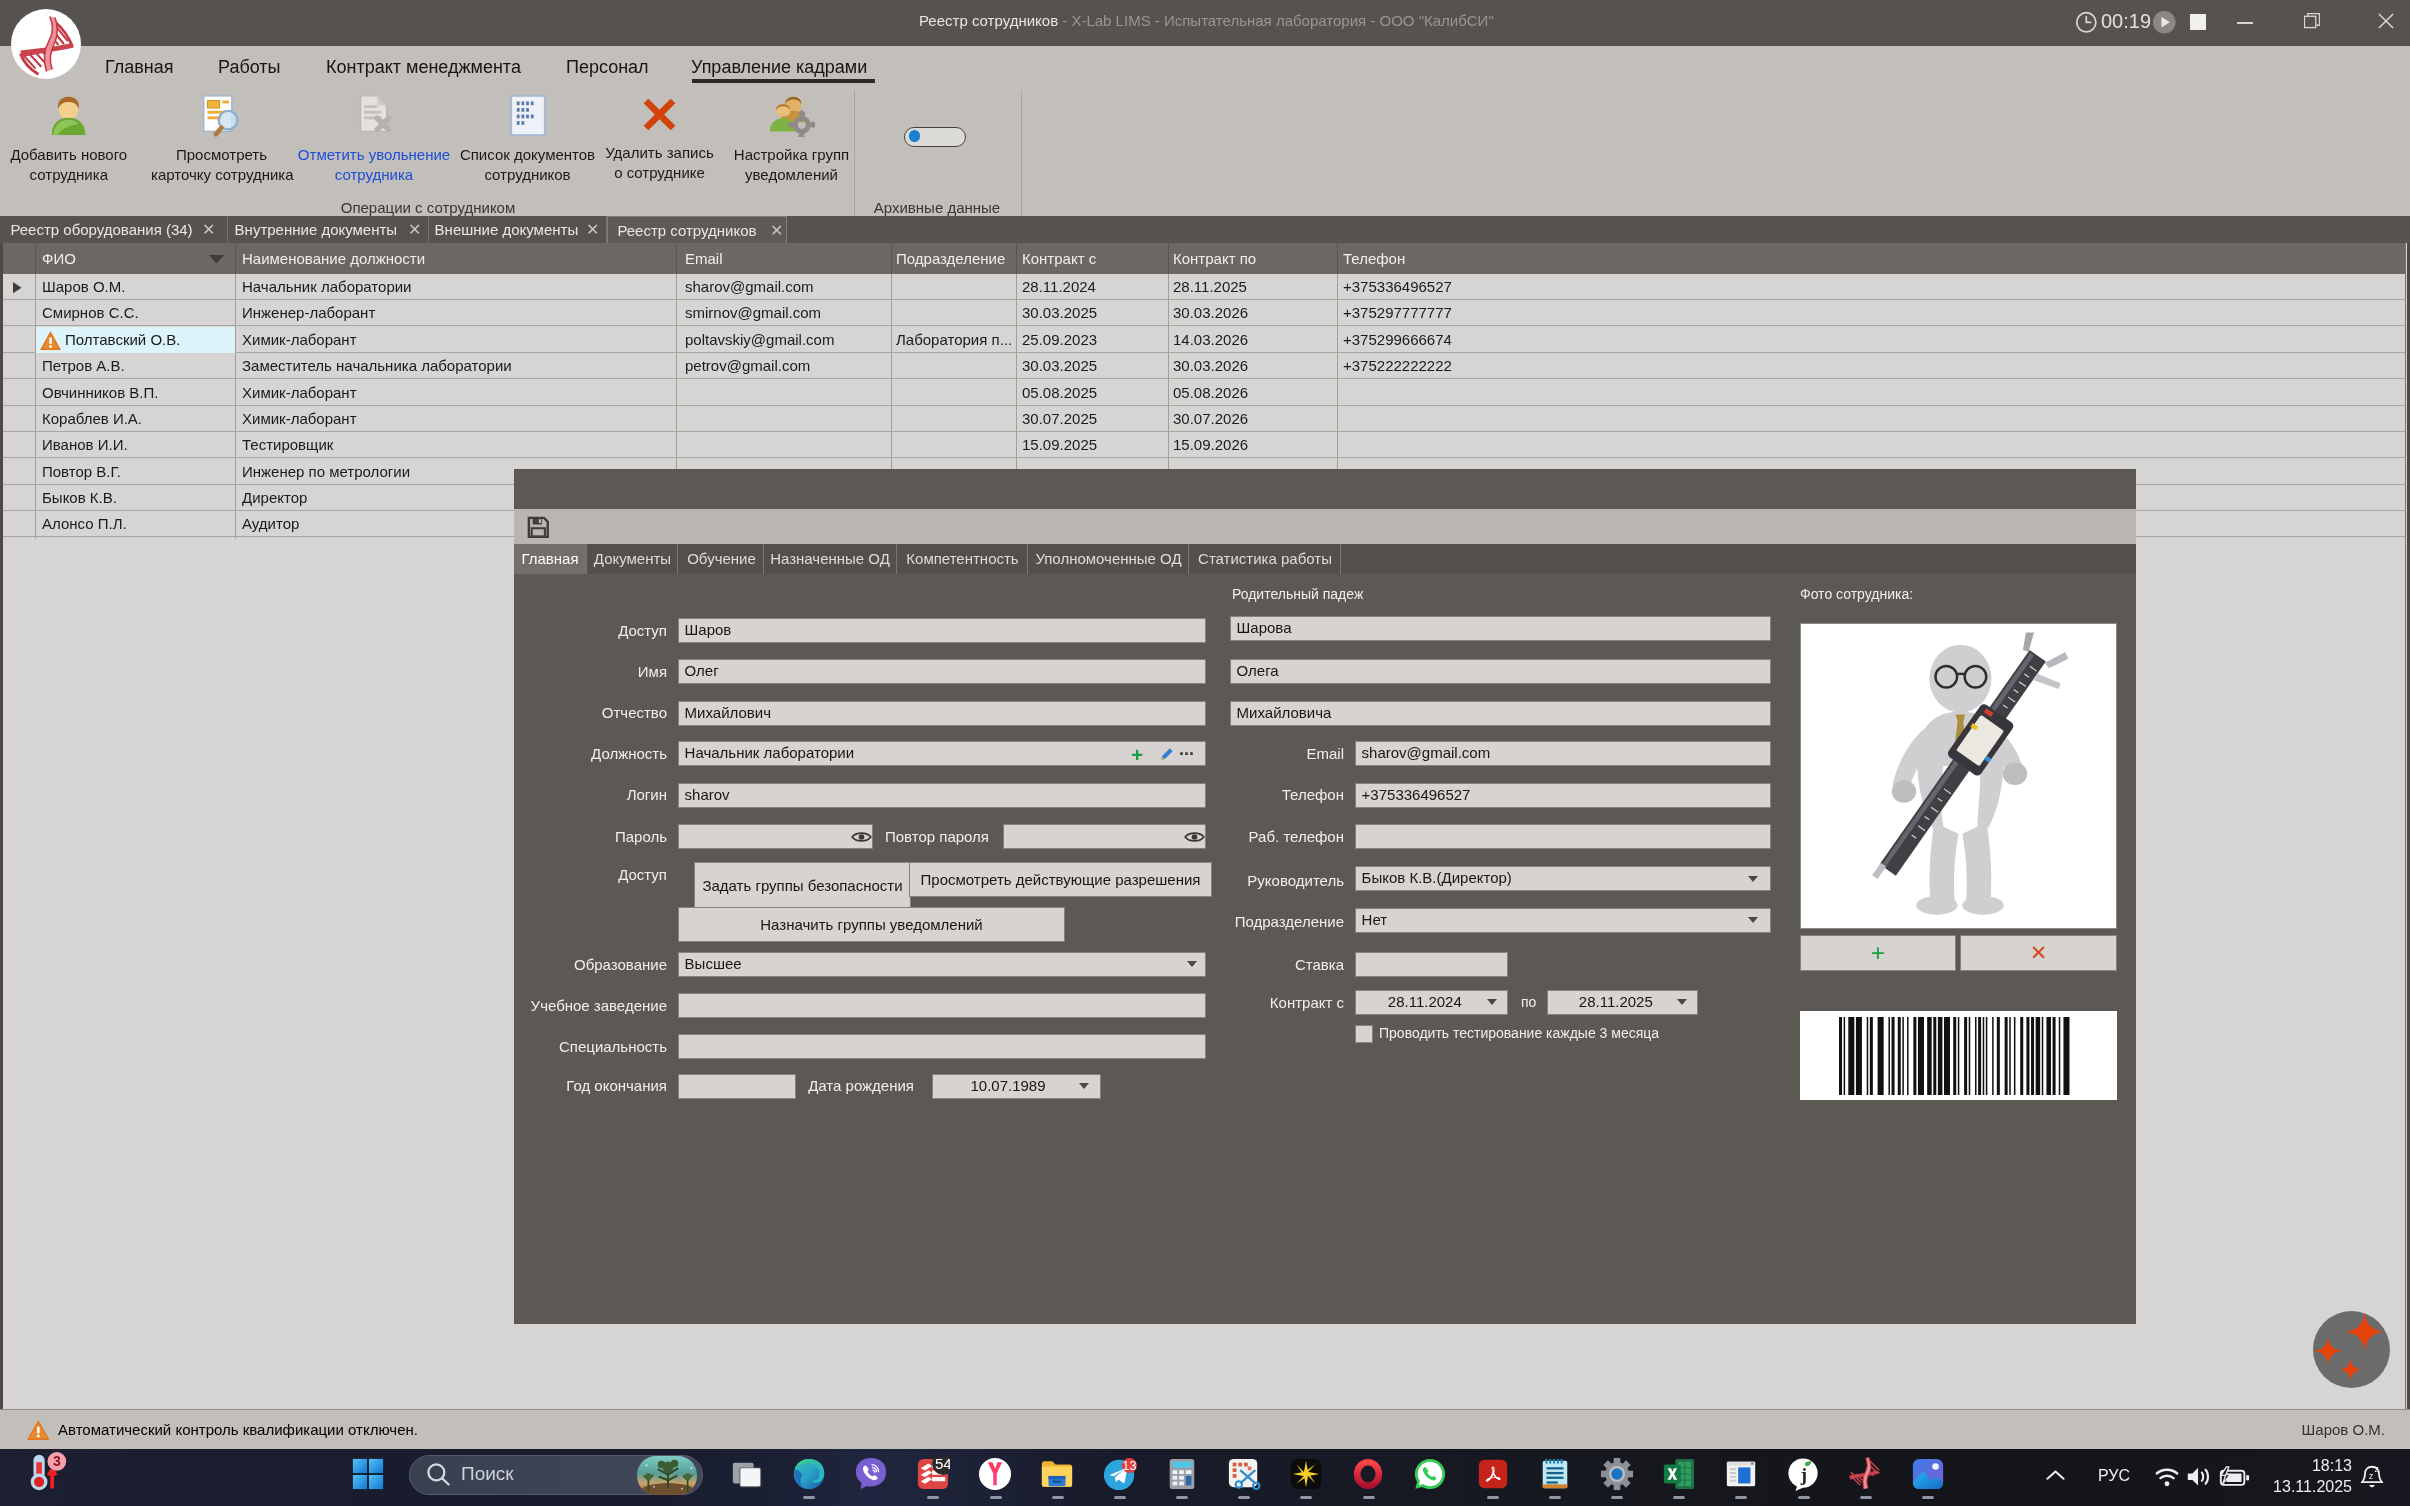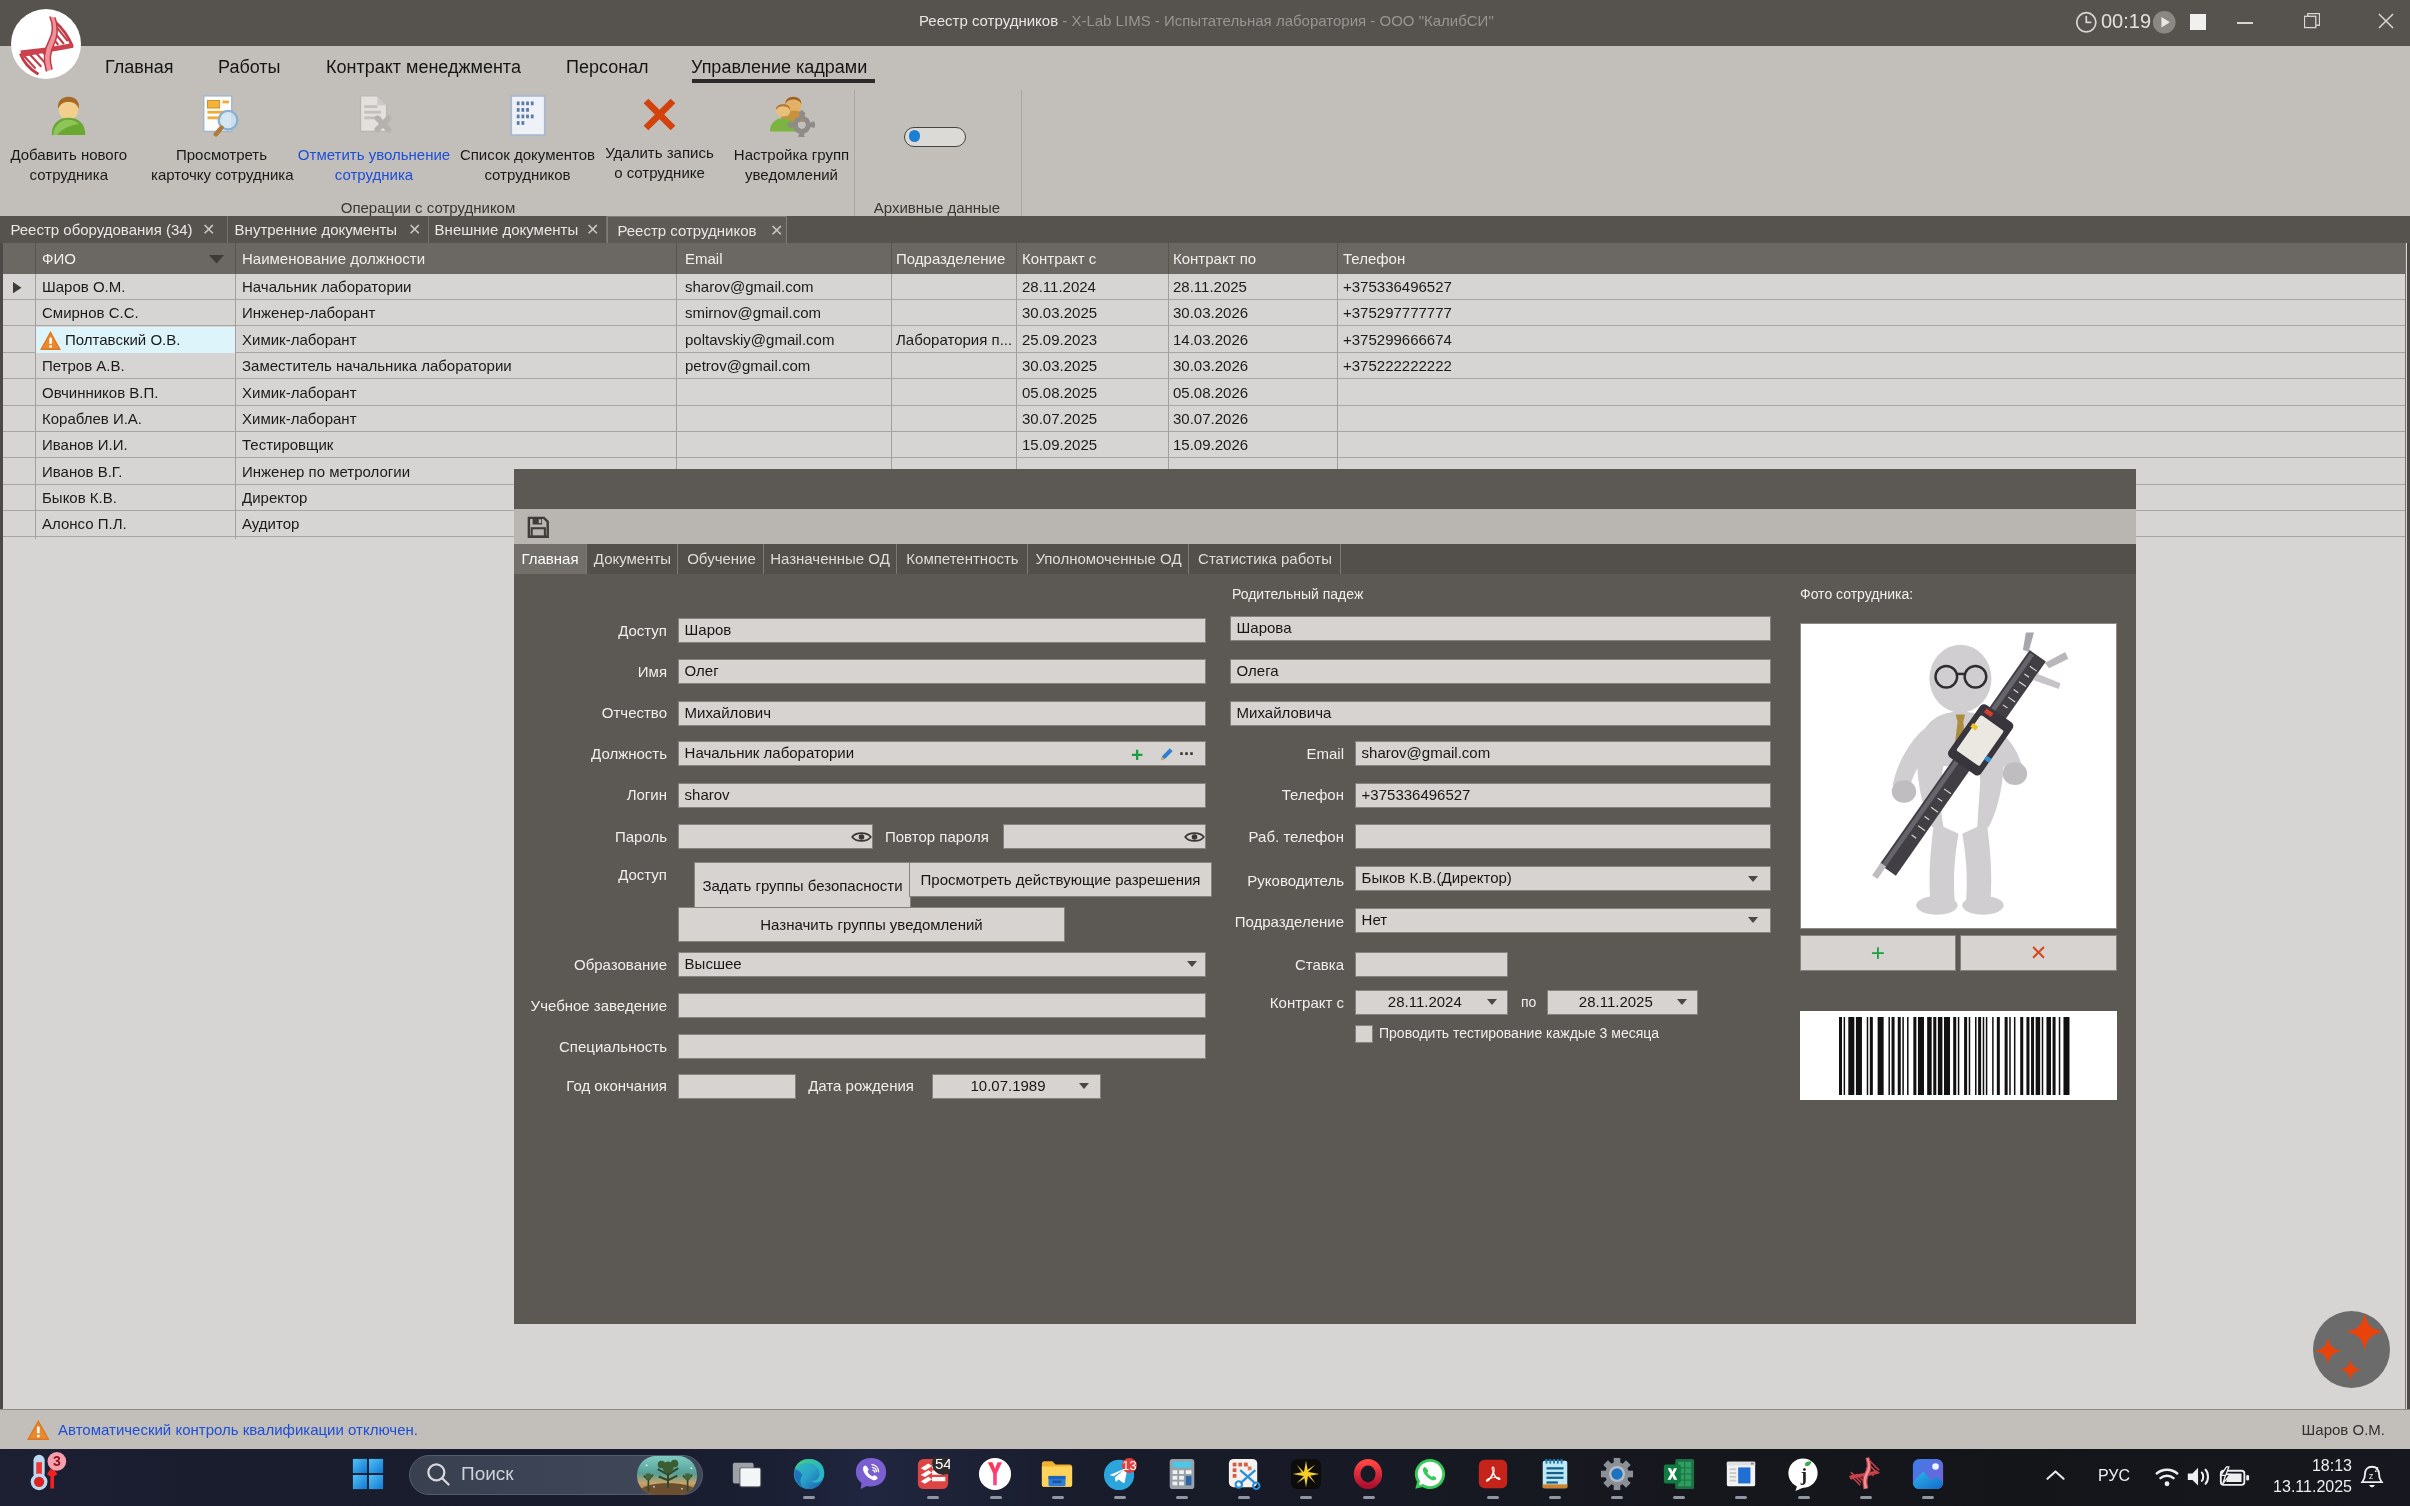--- a/index.html
+++ b/index.html
@@ -286,21 +286,21 @@
     <div class="cell" style="left:1022px;width:141px">30.07.2025</div>
     <div class="cell" style="left:1173px;width:160px">30.07.2026</div>
   </div>
   <div class="row" style="top:189px">
     <div class="cell" style="left:42px;width:188px">Иванов И.И.</div>
     <div class="cell" style="left:242px;width:428px">Тестировщик</div>
     <div class="cell" style="left:1022px;width:141px">15.09.2025</div>
     <div class="cell" style="left:1173px;width:160px">15.09.2026</div>
   </div>
   <div class="row" style="top:216px">
-    <div class="cell" style="left:42px;width:188px">Иванов В.Г.</div>
+    <div class="cell" style="left:42px;width:188px">Повтор В.Г.</div>
     <div class="cell" style="left:242px;width:428px">Инженер по метрологии</div>
   </div>
   <div class="row" style="top:242px">
     <div class="cell" style="left:42px;width:188px">Быков К.В.</div>
     <div class="cell" style="left:242px;width:428px">Директор</div>
   </div>
   <div class="row" style="top:268px">
     <div class="cell" style="left:42px;width:188px">Алонсо П.Л.</div>
     <div class="cell" style="left:242px;width:428px">Аудитор</div>
   </div>
@@ -316,21 +316,21 @@
   <div class="abs" style="left:0;top:0;width:2.8px;height:1166px;background:#4c4946"></div>
   <div class="abs" style="left:2407px;top:0;width:3.8px;height:1166px;background:#4c4946"></div>
 </div>
 <div id="statusbar">
   <svg class="abs" style="left:27px;top:10.4px" width="22.6" height="20" viewBox="0 0 24 21">
       <path d="M12 0 L24 21 H0 Z" fill="#e0761f"></path>
       <path d="M12 3 L21.5 19.5 H2.5 Z" fill="#e88a2e"></path>
       <rect x="10.7" y="7" width="2.7" height="7" fill="#fff"></rect>
       <rect x="10.7" y="15.6" width="2.7" height="2.7" fill="#fff"></rect>
     </svg>
-  <div class="abs tt" style="left:58px;top:11.3px;font-size:15px;color:#1d4ed8">Автоматический контроль квалификации отключен.</div>
+  <div class="abs tt" style="left:58px;top:11.3px;font-size:15px;color:#000000">Автоматический контроль квалификации отключен.</div>
   <div class="abs tt" style="right:26px;top:11.3px;font-size:15px;color:#33312f">Шаров О.М.</div>
 </div>
 <div id="taskbar"></div>
 
 <svg class="abs" style="left:26px;top:1451px" width="43" height="43" viewBox="0 0 46 46">
   <rect x="8" y="4" width="12" height="26" rx="6" fill="#bcd9f2"></rect>
   <rect x="11" y="12" width="6" height="16" fill="#e33"></rect>
   <circle cx="14" cy="33" r="9" fill="#bcd9f2"></circle>
   <circle cx="14" cy="33" r="5.5" fill="#d22"></circle>
   <path d="M28 20 V40 M28 20 L24 26 M28 20 L32 26" stroke="#e22" stroke-width="4"></path>

